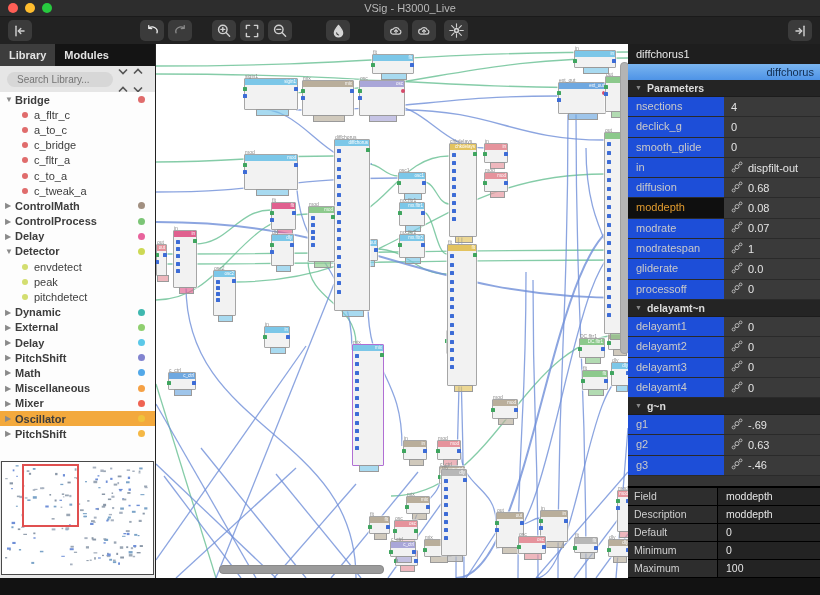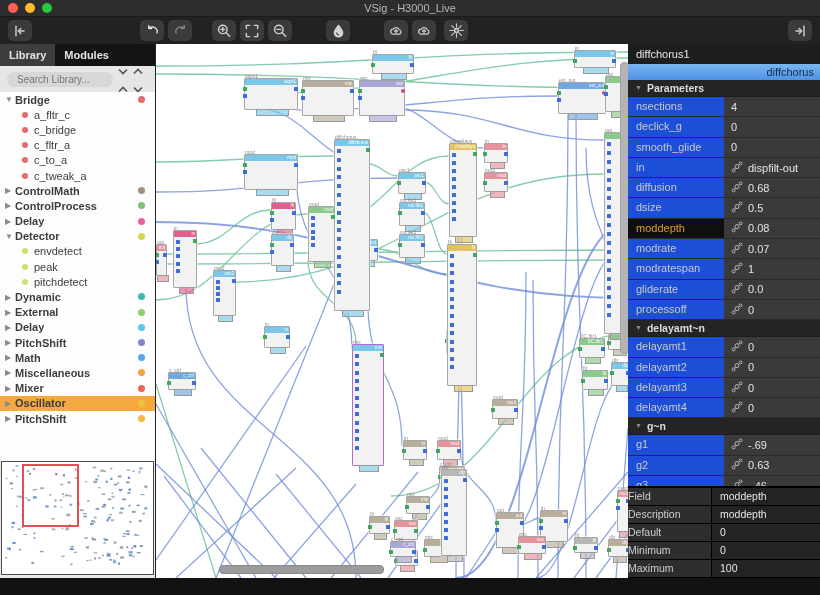--- a/index.html
+++ b/index.html
@@ -59,21 +59,21 @@
     text-align:right;padding-right:6px;}
   .sect-h{height:16px;background:#242424;color:#dcdcdc;font-size:10.5px;font-weight:bold;line-height:16px;
     display:flex;align-items:center;border-bottom:1px solid #1c1c1c;}
   .sect-h .tri{font-size:7px;color:#8a8a8a;margin:0 5px 0 7px;font-weight:normal;}
   .prow{height:19.3px;display:flex;border-bottom:1px solid #2a2a2a;font-size:11px;}
   .plabel{width:88px;flex:0 0 auto;background:#1d4ed8;color:#c9c9c9;line-height:19.3px;padding-left:8px;overflow:hidden;}
   .prow.sel .plabel{background:#0f0f0f;color:#e09a2e;}
   .pval{flex:1;background:#3a3a3a;color:#e4e4e4;display:flex;align-items:center;padding-left:7px;gap:5px;}
   .infotable{position:absolute;left:0;bottom:0;width:192px;background:#000;border-top:2px solid #000;}
   .irow{display:flex;height:17px;margin-bottom:1px;font-size:10.5px;}
-  .ilabel{width:83px;flex:0 0 auto;background:#2d2d2d;color:#cfcfcf;line-height:17px;margin-right:1px;}
+  .ilabel{width:83px;flex:0 0 auto;background:#2d2d2d;color:#cfcfcf;line-height:17px;padding-left:6px;margin-right:1px;}
   .ival{flex:1;background:#232323;color:#e6e6e6;line-height:17px;padding-left:8px;}
   
   .footer{position:absolute;left:0;top:578px;width:820px;height:17px;background:#121212;}
 </style>
 </head>
 <body>
 
 <div class="window">
 
   <div class="titlebar">
@@ -227,20 +227,24 @@
     </div>
     <div class="tree" id="tree">
         <div class="trow cat">
           <span class="tri">▼</span>
           <span class="lbl">Bridge</span>
           <span class="dotR" style="background:#e06c6c"></span>
         </div>
         <div class="trow">
           <span class="dotL" style="background:#e06c6c"></span>
           <span class="lbl">a_fltr_c</span>
+        </div>
+        <div class="trow">
+          <span class="dotL" style="background:#e06c6c"></span>
+          <span class="lbl">a_to_c</span>
         </div>
         <div class="trow">
           <span class="dotL" style="background:#e06c6c"></span>
           <span class="lbl">c_bridge</span>
         </div>
         <div class="trow">
           <span class="dotL" style="background:#e06c6c"></span>
           <span class="lbl">c_fltr_a</span>
         </div>
         <div class="trow">
@@ -1055,32 +1059,20 @@
           <span class="pval">
             <span><svg width="12" height="12" viewBox="0 0 12 12" fill="none" stroke="#b8b8b8" stroke-width="1">
                 <circle cx="2.6" cy="9.4" r="1.5"></circle>
                 <circle cx="6" cy="5.6" r="2"></circle>
                 <circle cx="9.6" cy="2.4" r="1.4"></circle>
                 <path d="M3.7 8.3 L4.6 7.2 M7.5 4.3 L8.5 3.4"></path>
               </svg></span>
             <span>0.68</span>
           </span>
         </div>
-        <div class="prow">
-          <span class="plabel">dsize</span>
-          <span class="pval">
-            <span><svg width="12" height="12" viewBox="0 0 12 12" fill="none" stroke="#b8b8b8" stroke-width="1">
-                <circle cx="2.6" cy="9.4" r="1.5"></circle>
-                <circle cx="6" cy="5.6" r="2"></circle>
-                <circle cx="9.6" cy="2.4" r="1.4"></circle>
-                <path d="M3.7 8.3 L4.6 7.2 M7.5 4.3 L8.5 3.4"></path>
-              </svg></span>
-            <span>0.5</span>
-          </span>
-        </div>
         <div class="prow sel">
           <span class="plabel">moddepth</span>
           <span class="pval">
             <span><svg width="12" height="12" viewBox="0 0 12 12" fill="none" stroke="#b8b8b8" stroke-width="1">
                 <circle cx="2.6" cy="9.4" r="1.5"></circle>
                 <circle cx="6" cy="5.6" r="2"></circle>
                 <circle cx="9.6" cy="2.4" r="1.4"></circle>
                 <path d="M3.7 8.3 L4.6 7.2 M7.5 4.3 L8.5 3.4"></path>
               </svg></span>
             <span>0.08</span>

